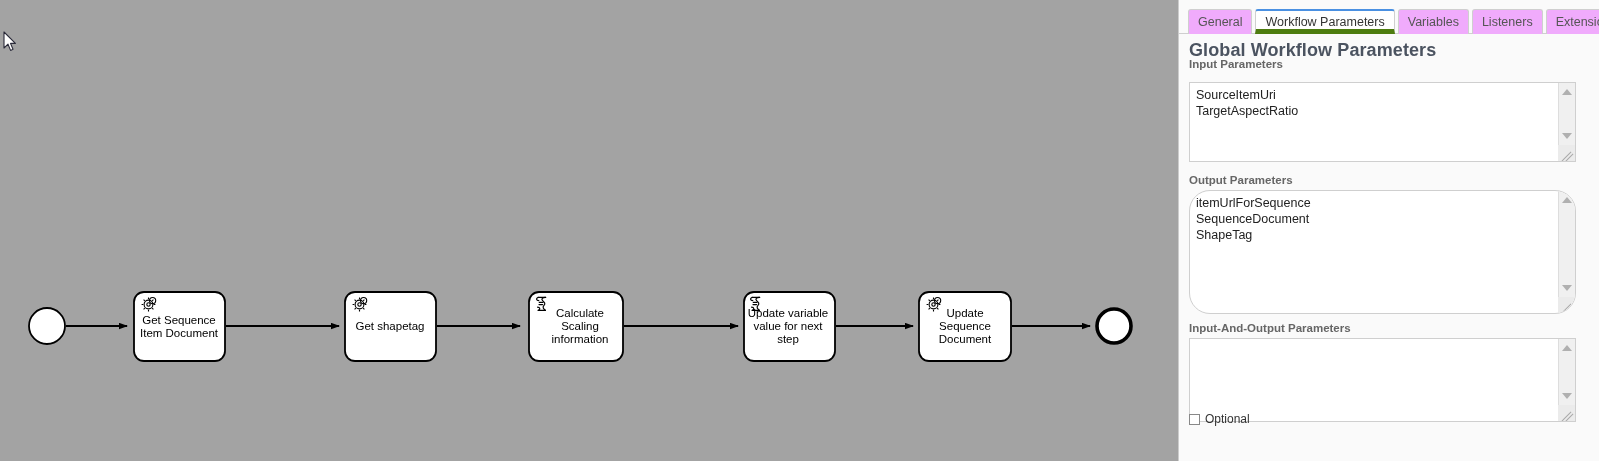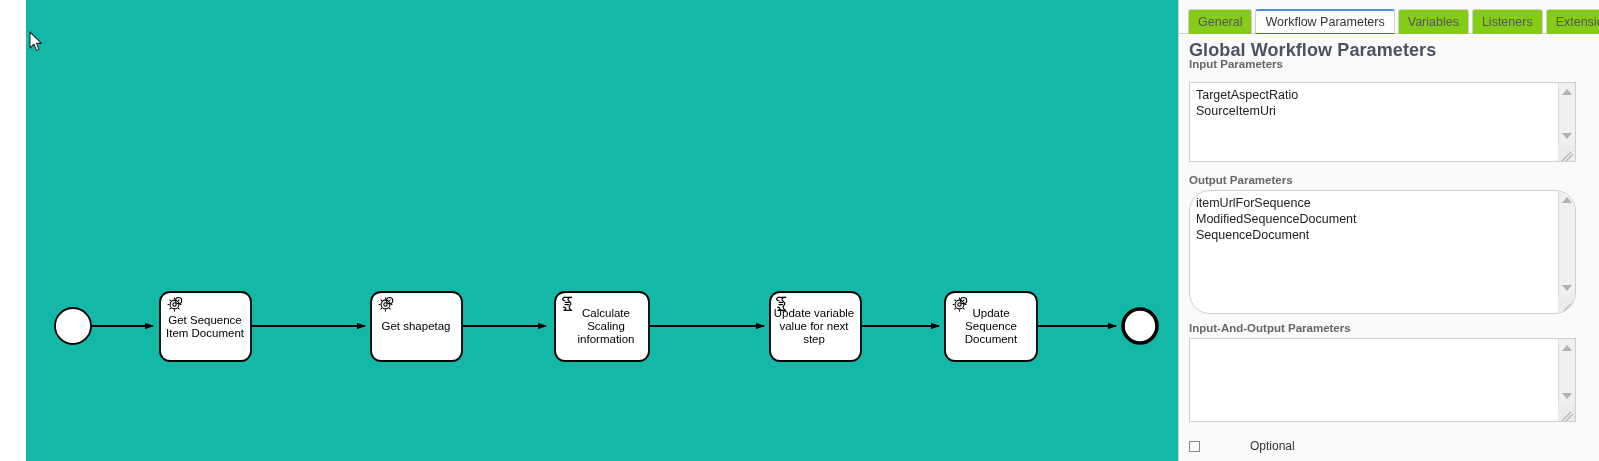--- a/index.html
+++ b/index.html
@@ -9,23 +9,22 @@
     overflow: hidden;
     background: #ffffff;
     font-family: "Liberation Sans", sans-serif;
   }
   #root { position: relative; width: 1599px; height: 461px; background: #ffffff; }
 
   
   #canvas {
     position: absolute; left: 0; top: 0;
     width: 1178px; height: 461px;
-    background: #14b8a6;
-    overflow: hidden;
-    margin-left: 26px;
+    background: #a3a3a3;
+    overflow: hidden;
   }
   #bpmn-svg { position: absolute; left: 0; top: 0; }
 
   .cursor-arrow { position: absolute; left: 3px; top: 31px; width: 14px; height: 22px; }
 
   
   #props-panel {
     position: absolute; left: 1178px; top: 0;
     width: 421px; height: 461px;
     background: #fafafa;
@@ -41,34 +40,34 @@
     border-bottom: 1px solid #cfcfcf;
     display: flex; align-items: flex-end;
     padding-left: 9px;
   }
   .tab {
     height: 25px;
     line-height: 24px;
     padding: 0 9px;
     font-size: 12.5px;
     color: #555555;
-    background: #84cc16;
+    background: #f0abfc;
     border: 1px solid #cfcfcf;
     border-bottom: none;
     border-radius: 3px 3px 0 0;
     margin-right: 3px;
     white-space: nowrap;
     position: relative;
     top: 1px;
   }
   .tab.active {
     background: #ffffff;
     color: #333333;
     border-top: 2px solid #4a90e2;
-    border-bottom: 1px solid #4d7c0f;
+    border-bottom: 5px solid #4d7c0f;
     z-index: 2;
     line-height: 22px;
   }
 
   
   .panel-heading {
     position: absolute; left: 10px; top: 40px;
     font-size: 18px; font-weight: bold;
     color: #4b5360;
     letter-spacing: 0.1px;
@@ -278,43 +277,43 @@
       <div class="tab">Variables</div>
       <div class="tab">Listeners</div>
       <div class="tab">Extensions</div>
     </div>
 
     <div class="panel-heading">Global Workflow Parameters</div>
 
     <div class="field-label" style="top:58px;">Input Parameters</div>
     <div class="listbox" style="top:82px; width:387px; height:80px;">
       <div class="items">
+        <div>SourceItemUri</div>
         <div>TargetAspectRatio</div>
-        <div>SourceItemUri</div>
       </div>
       <div class="vscroll">
         <div class="arrow up">
             <i></i>
           </div>
         <div class="arrow dn">
             <i></i>
           </div>
       </div>
       <div class="resize-grip">
         <span class="g1"></span>
           <span class="g2"></span>
       </div>
     </div>
 
     <div class="field-label" style="top:174px;">Output Parameters</div>
     <div class="listbox" style="top:190px; width:387px; height:124px;border-radius:21px;">
       <div class="items">
         <div>itemUrlForSequence</div>
-        <div>ModifiedSequenceDocument</div>
         <div>SequenceDocument</div>
+        <div>ShapeTag</div>
       </div>
       <div class="vscroll">
         <div class="arrow up">
             <i></i>
           </div>
         <div class="arrow dn">
             <i></i>
           </div>
       </div>
       <div class="resize-grip">
@@ -333,19 +332,19 @@
         <div class="arrow dn">
             <i></i>
           </div>
       </div>
       <div class="resize-grip">
         <span class="g1"></span>
           <span class="g2"></span>
       </div>
     </div>
 
-    <div class="checkbox-row" style="top:439px;gap:45px;">
+    <div class="checkbox-row" style="top:412px;">
       <span class="box"></span>
       <span>Optional</span>
     </div>
 
   </div>
 </div>
 
 </body></html>

